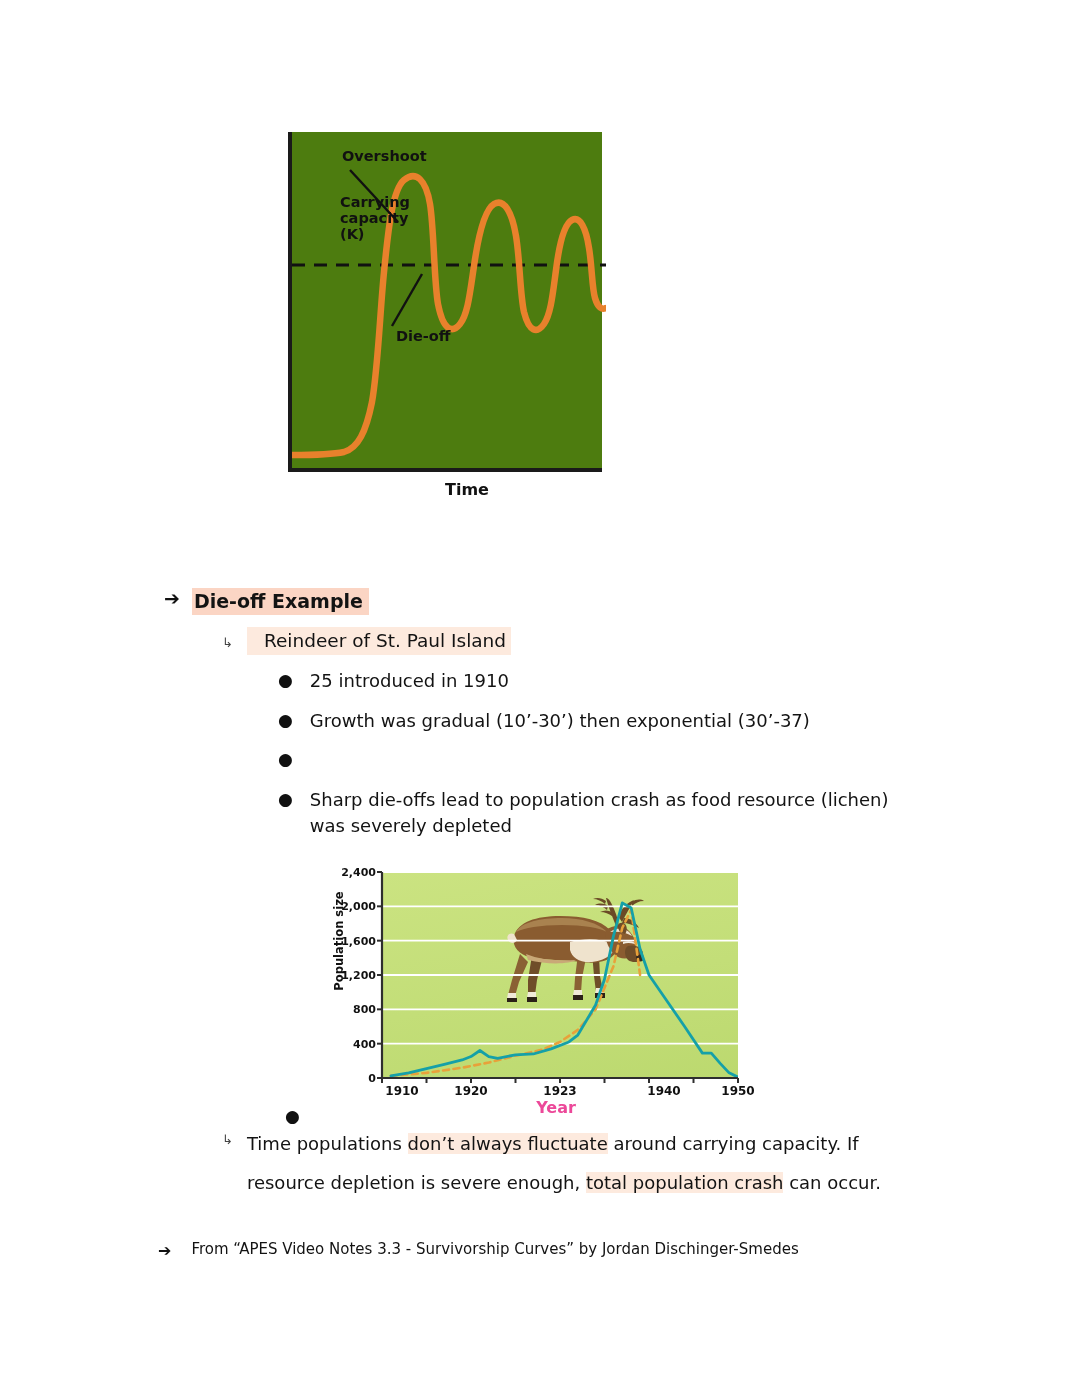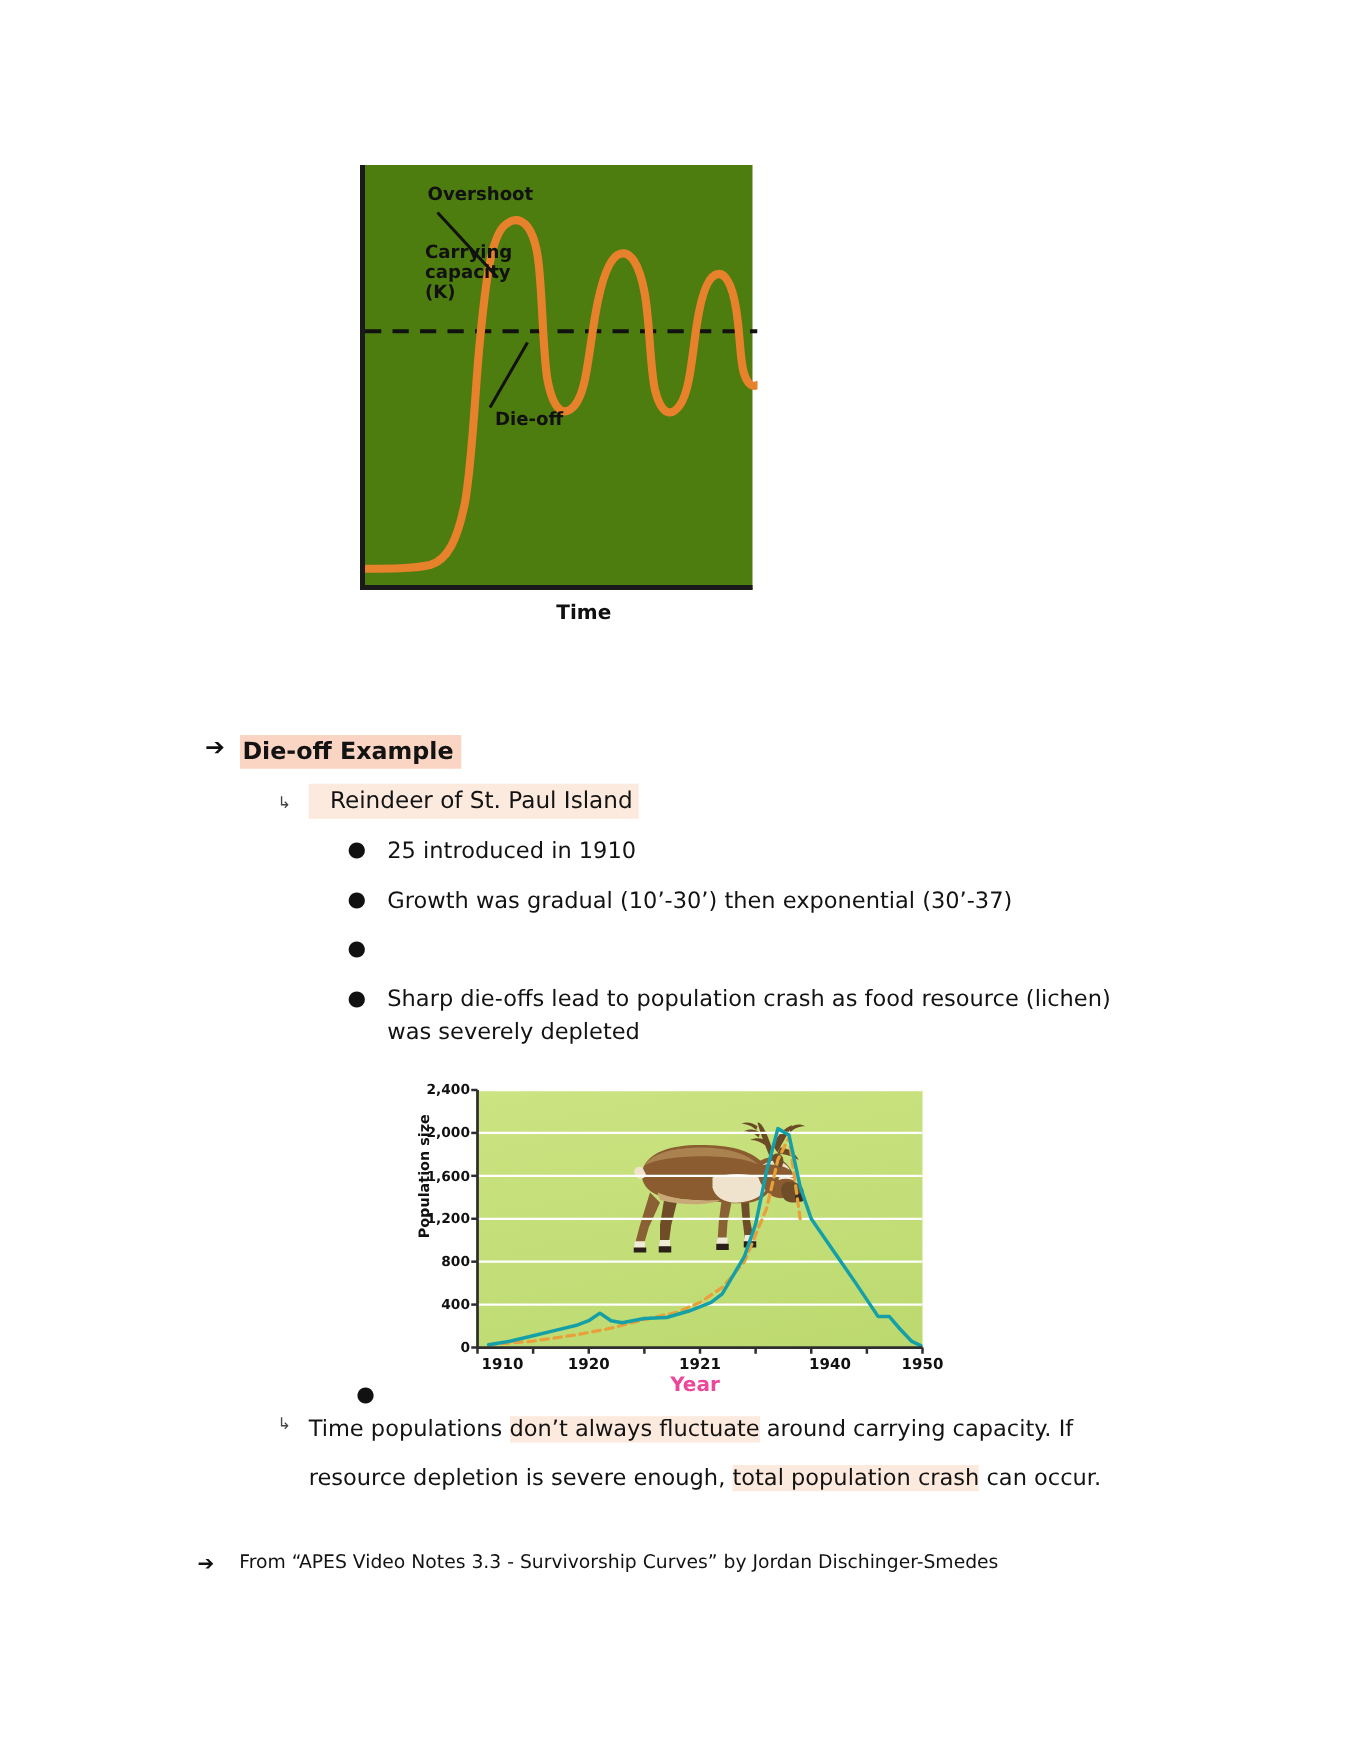--- a/index.html
+++ b/index.html
@@ -295,21 +295,21 @@
           <div class="r-ytick" style="top: 171.667px;">400</div>
           <div class="r-ytick" style="top: 137.333px;">800</div>
           <div class="r-ytick" style="top: 103px;">1,200</div>
           <div class="r-ytick" style="top: 68.6667px;">1,600</div>
           <div class="r-ytick" style="top: 34.3333px;">2,000</div>
           <div class="r-ytick" style="top: 0px;">2,400</div>
         </div>
       <div id="xtick-labels">
           <div class="r-xtick" style="left: 0px; margin-left: 20px;">1910</div>
           <div class="r-xtick" style="left: 89px;">1920</div>
-          <div class="r-xtick" style="left: 178px;">1921</div>
+          <div class="r-xtick" style="left: 178px;">1923</div>
           <div class="r-xtick" style="left: 282px;">1940</div>
           <div class="r-xtick" style="left: 356px;">1950</div>
         </div>
     </div>
     <div class="r-xlabel">Year</div>
   </div>
 
 </div>
 
 </body></html>

